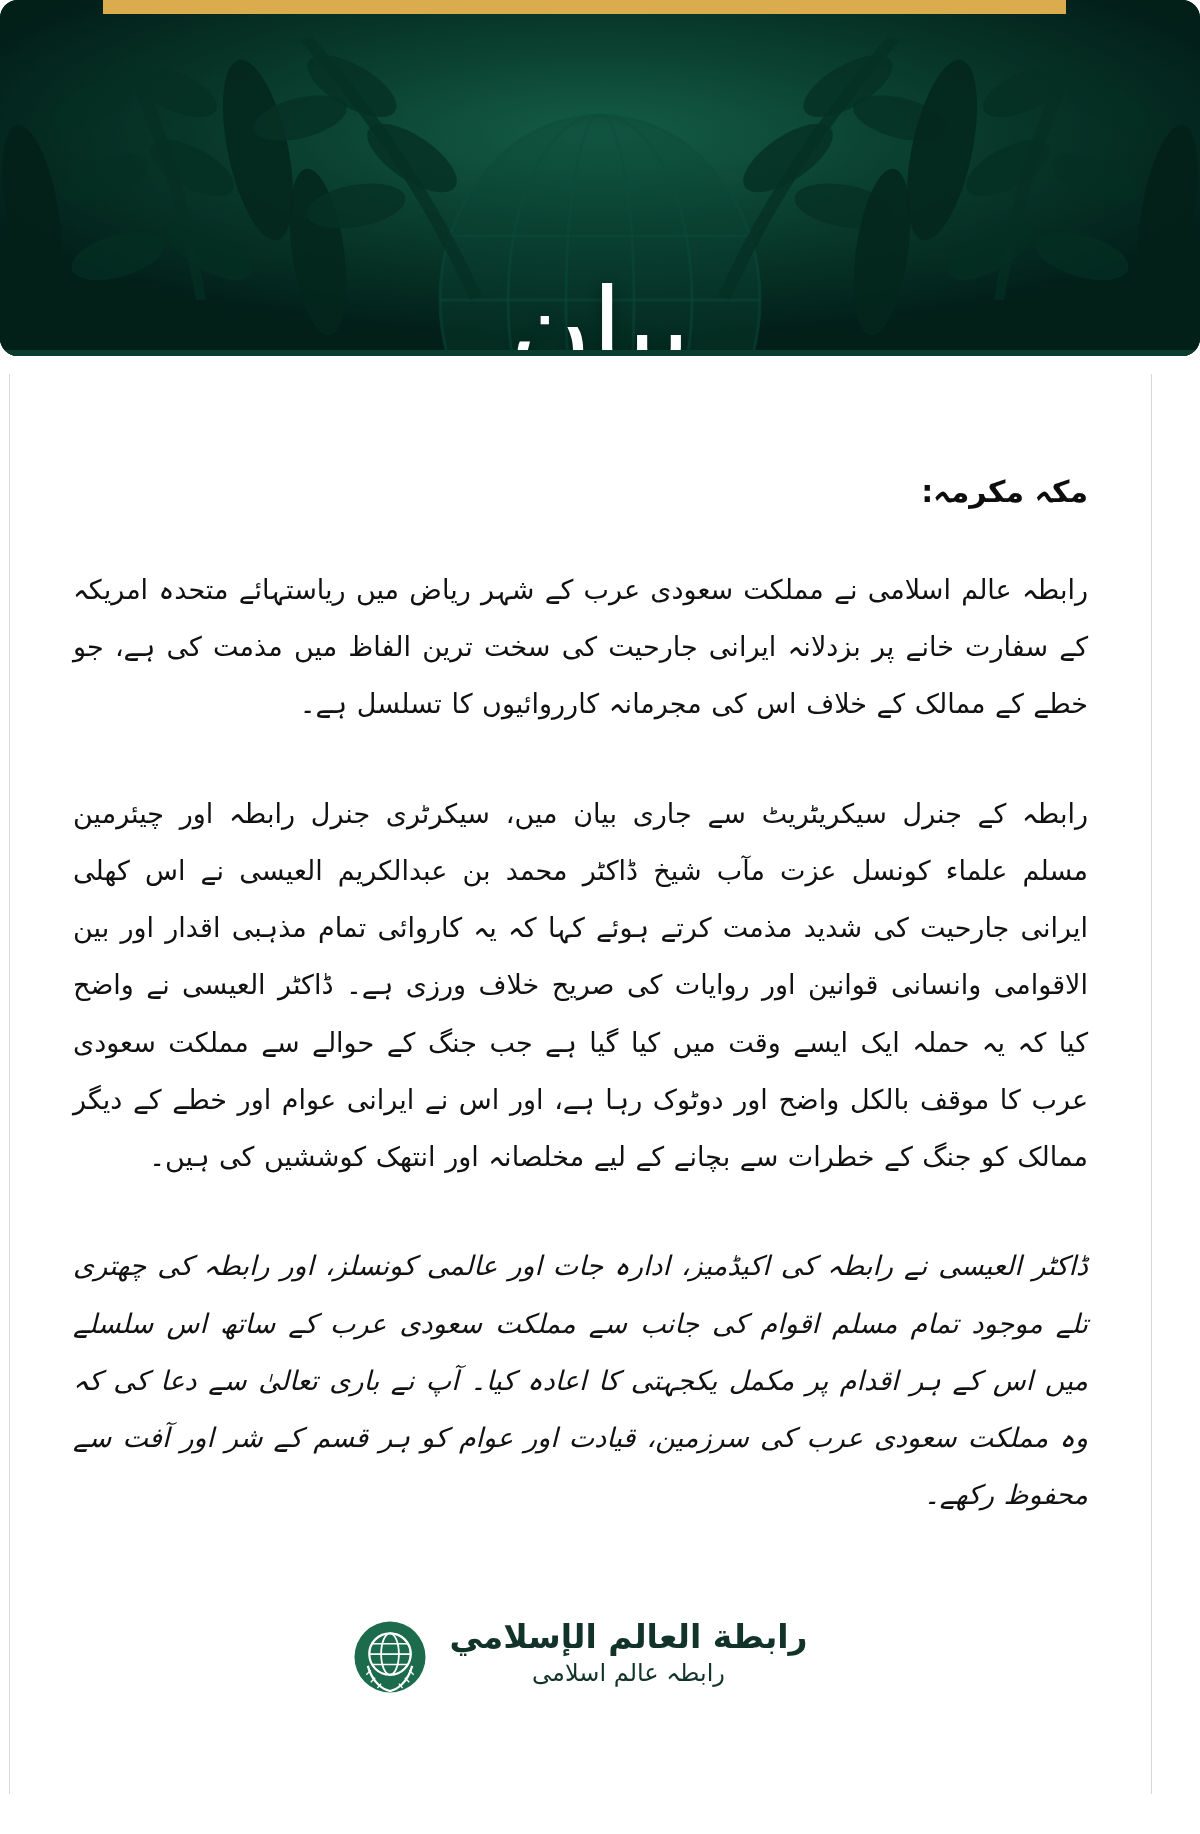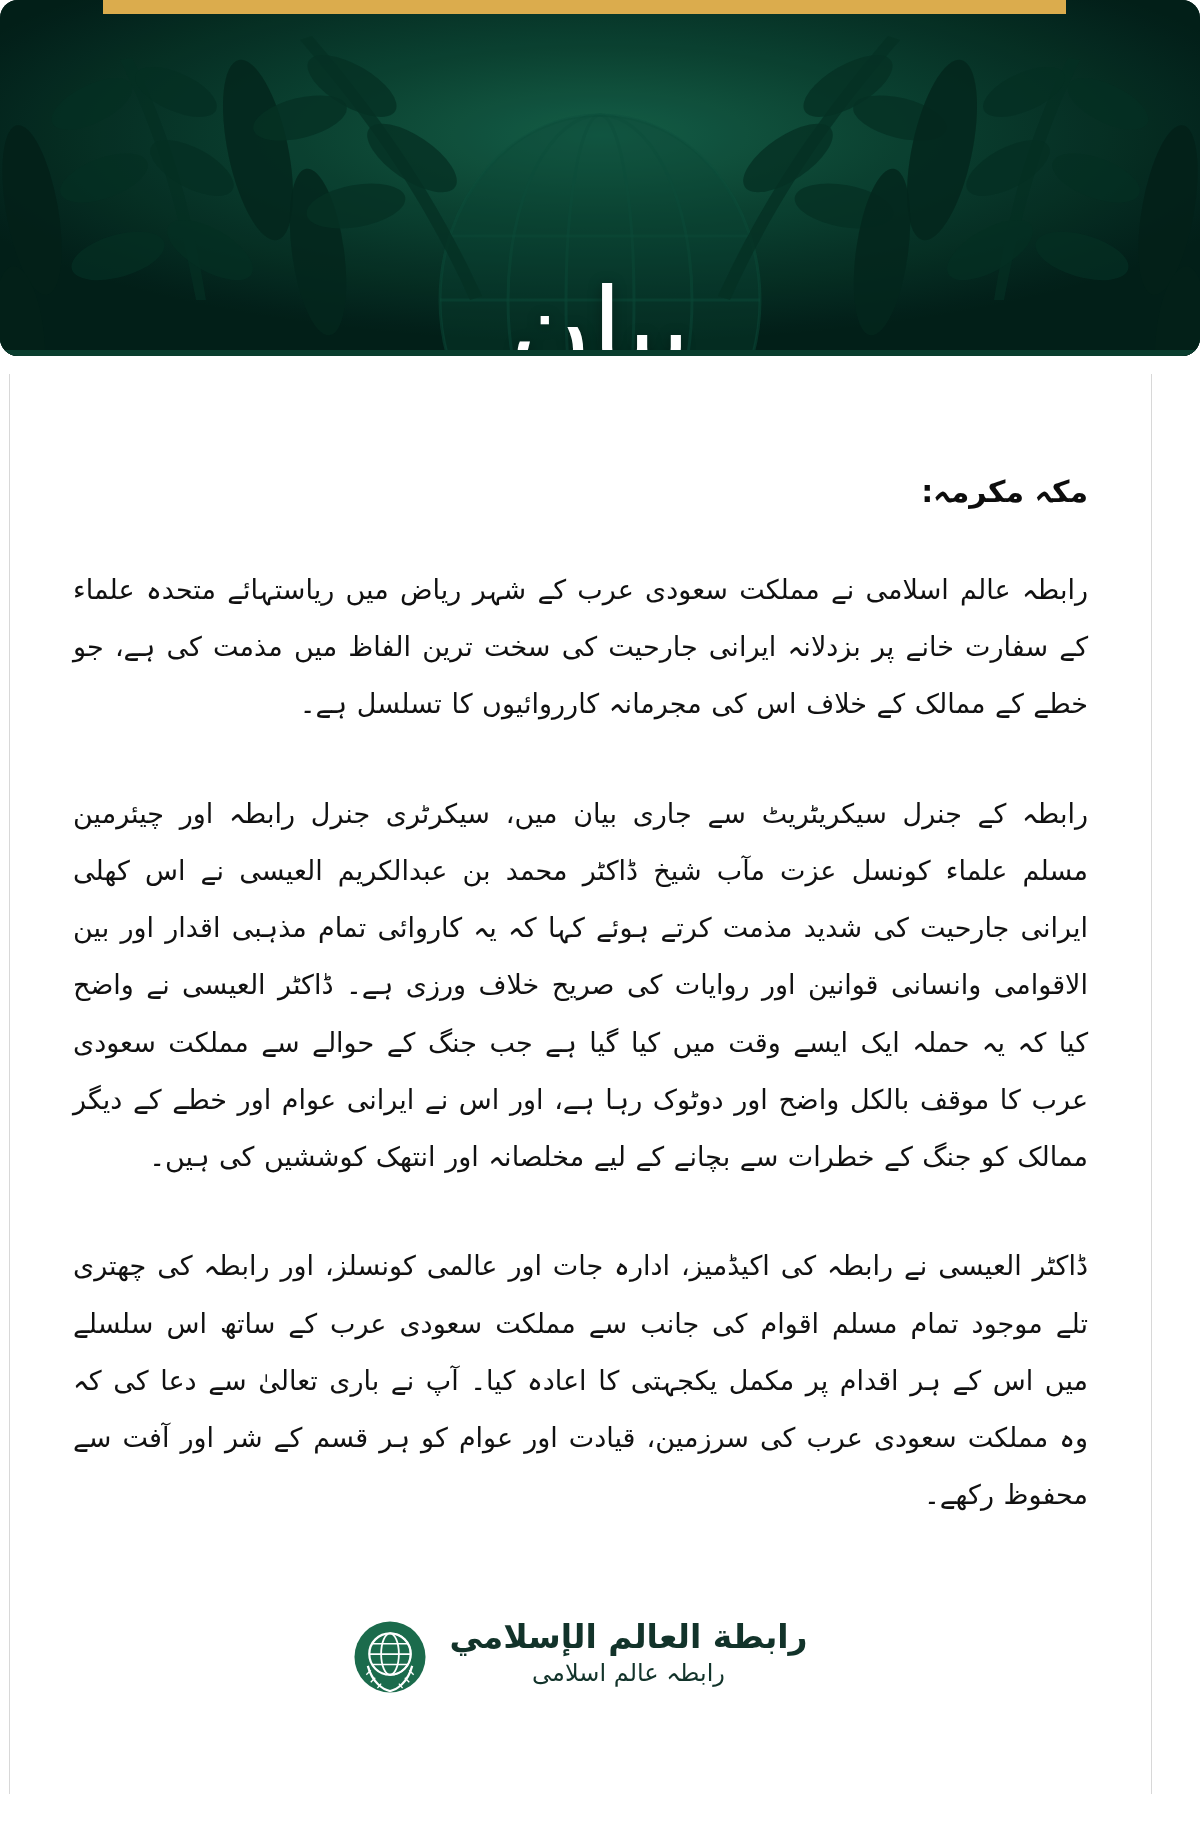--- a/index.html
+++ b/index.html
@@ -119,21 +119,21 @@
 
   .para {
     font-size: 27px;
     line-height: 2.12;
     margin: 0 0 52px 0;
     color: #111111;
     text-align: justify;
     text-align-last: right;
     word-spacing: 1px;
   }
-  .para:last-child { margin-bottom: 0; }
+  .para:last-child { margin-bottom: 0; font-style: italic; }
 
   
   .footer {
     position: absolute;
     left: 0;
     right: 0;
     bottom: 64px;
     height: 150px;
     display: flex;
     align-items: flex-start;
@@ -267,21 +267,21 @@
 
   <div class="sheet">
 
     <div class="side-rule left"></div>
     <div class="side-rule right"></div>
 
     <div class="article">
 
       <p class="salutation">مکہ مکرمہ:</p>
 
-      <p class="para">رابطہ عالم اسلامی نے مملکت سعودی عرب کے شہر ریاض میں ریاستہائے متحدہ علماء کے سفارت خانے پر بزدلانہ ایرانی جارحیت کی سخت ترین الفاظ میں مذمت کی ہے، جو خطے کے ممالک کے خلاف اس کی مجرمانہ کارروائیوں کا تسلسل ہے۔</p>
+      <p class="para">رابطہ عالم اسلامی نے مملکت سعودی عرب کے شہر ریاض میں ریاستہائے متحدہ امریکہ کے سفارت خانے پر بزدلانہ ایرانی جارحیت کی سخت ترین الفاظ میں مذمت کی ہے، جو خطے کے ممالک کے خلاف اس کی مجرمانہ کارروائیوں کا تسلسل ہے۔</p>
 
       <p class="para">رابطہ کے جنرل سیکریٹریٹ سے جاری بیان میں، سیکرٹری جنرل رابطہ اور چیئرمین مسلم علماء کونسل عزت مآب شیخ ڈاکٹر محمد بن عبدالکریم العیسی نے اس کھلی ایرانی جارحیت کی شدید مذمت کرتے ہوئے کہا کہ یہ کاروائی تمام مذہبی اقدار اور بین الاقوامی وانسانی قوانین اور روایات کی صریح خلاف ورزی ہے۔ ڈاکٹر العیسی نے واضح کیا کہ یہ حملہ ایک ایسے وقت میں کیا گیا ہے جب جنگ کے حوالے سے مملکت سعودی عرب کا موقف بالکل واضح اور دوٹوک رہا ہے، اور اس نے ایرانی عوام اور خطے کے دیگر ممالک کو جنگ کے خطرات سے بچانے کے لیے مخلصانہ اور انتھک کوششیں کی ہیں۔</p>
 
       <p class="para">ڈاکٹر العیسی نے رابطہ کی اکیڈمیز، ادارہ جات اور عالمی کونسلز، اور رابطہ کی چھتری تلے موجود تمام مسلم اقوام کی جانب سے مملکت سعودی عرب کے ساتھ اس سلسلے میں اس کے ہر اقدام پر مکمل یکجہتی کا اعادہ کیا۔ آپ نے باری تعالیٰ سے دعا کی کہ وہ مملکت سعودی عرب کی سرزمین، قیادت اور عوام کو ہر قسم کے شر اور آفت سے محفوظ رکھے۔</p>
 
     </div>
 
     <div class="footer">
 
       <div class="logo-words">

